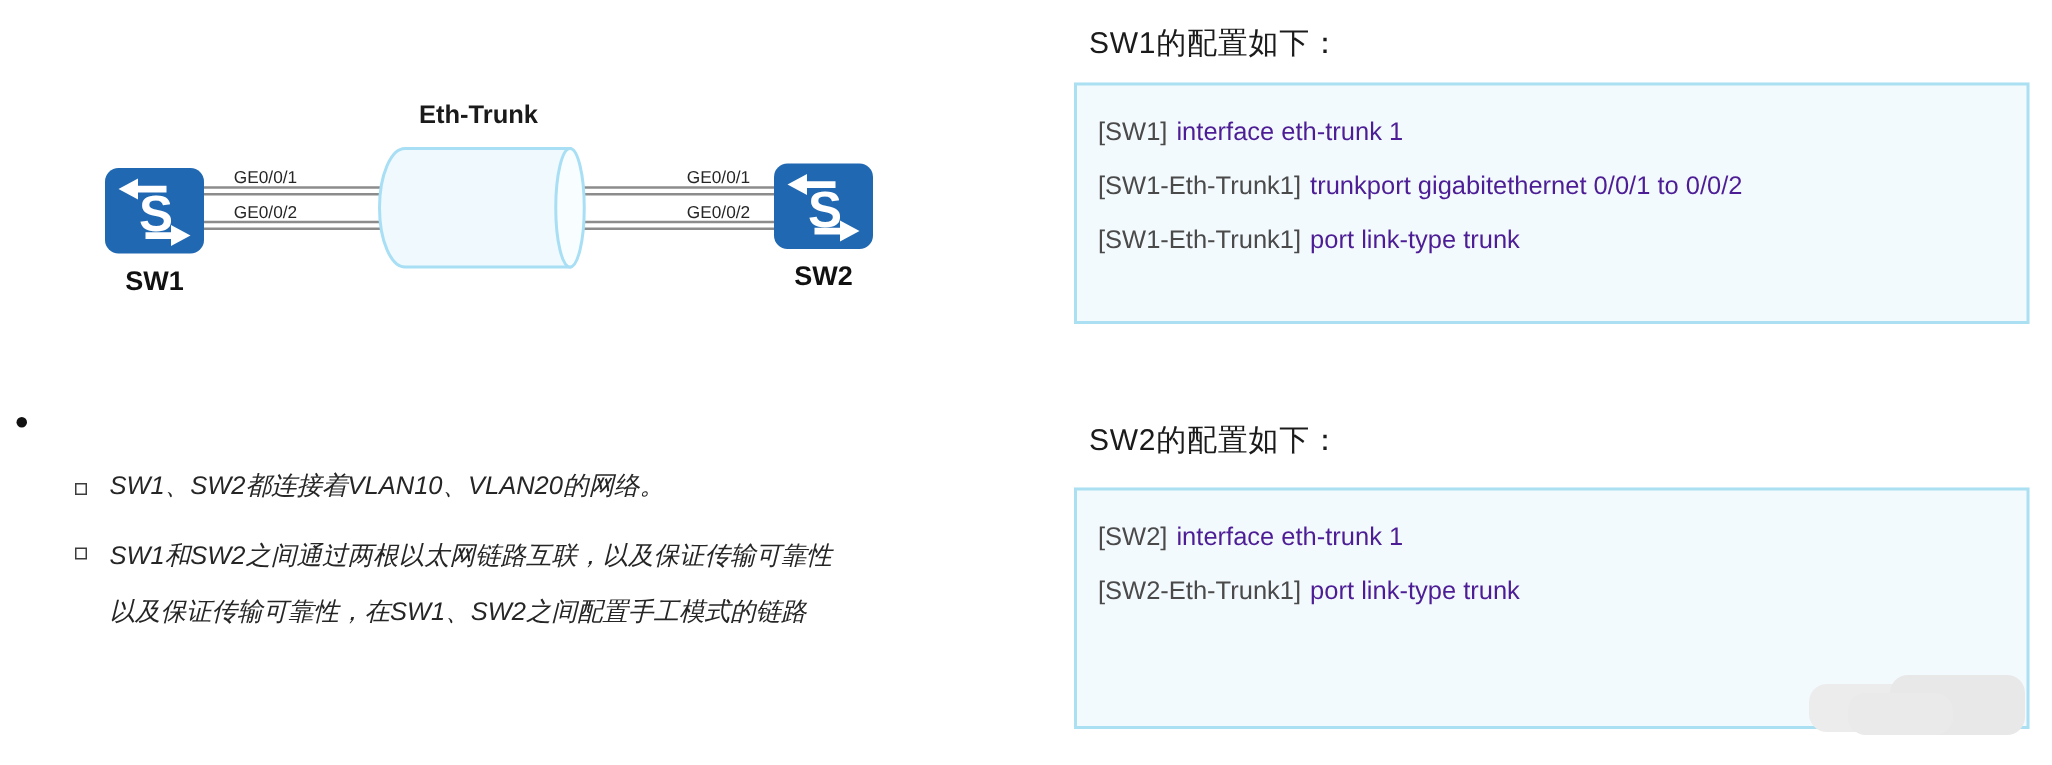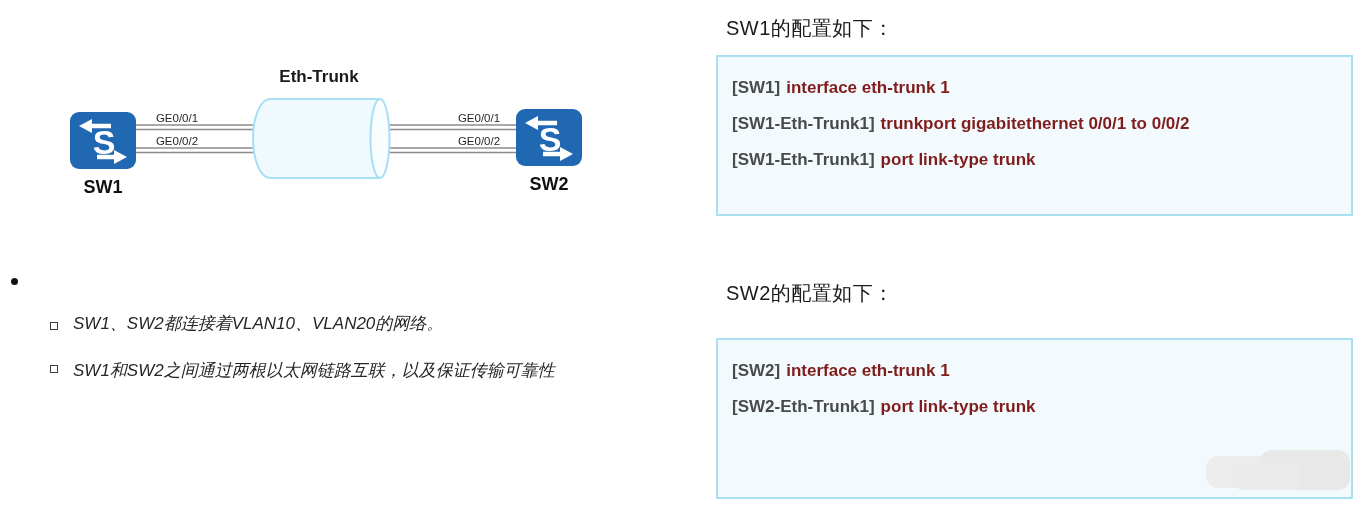--- a/index.html
+++ b/index.html
@@ -28,24 +28,24 @@
   
   .box-heading { position:absolute; left:726px; font-size:20px; color:#1b1b1b; letter-spacing:0.5px; }
   .box-heading.h1 { top:15px; }
   .box-heading.h2 { top:280px; }
   .cfg-box {
     position:absolute; left:716px; width:637px; height:161px;
     background:#F3FAFD; border:2px solid #ABDFF2; box-sizing:border-box;
     padding:13px 10px 0 14px;
   }
   .cfg-box.b1 { top:55px; }
-  .cfg-box.b2 { top:325px;margin-top:13px; }
+  .cfg-box.b2 { top:325px; }
   .cfg-line { height:36px; line-height:36px; font-size:17px; white-space:nowrap; }
-  .cfg-prompt { color:#4a4a4a; font-weight:700; }
-  .cfg-cmd { color:#7f1d1d; font-weight:700; margin-left:6px; }
+  .cfg-prompt { color:#4a4a4a; font-weight:400; }
+  .cfg-cmd { color:#4c1d95; font-weight:400; margin-left:6px; }
   
   .smudge { position:absolute; border-radius:12px; }
   .smudge.s1 { left:1206px; top:456px; width:74px; height:32px; background:#ececec; }
   .smudge.s2 { left:1260px; top:450px; width:90px; height:40px; background:#e8e8e8; }
   .smudge.s3 { left:1232px; top:462px; width:70px; height:28px; background:#eaeaea; }
   
   .svg-label { font-family:"Liberation Sans","DejaVu Sans",sans-serif; }
 </style>
 </head>
 <body>
@@ -111,20 +111,21 @@
   </svg>
 
   <span class="bullet-dot"></span>
 
   <span class="sub-marker m1"></span>
   <div class="sub-text t1">SW1、SW2都连接着VLAN10、VLAN20的网络。</div>
 
   <span class="sub-marker m2"></span>
   <div class="sub-text t2">
     <div>SW1和SW2之间通过两根以太网链路互联，以及保证传输可靠性</div>
+    <div>以及保证传输可靠性，在SW1、SW2之间配置手工模式的链路</div>
   </div>
 
   <div class="box-heading h1">SW1的配置如下：</div>
 
   <div class="cfg-box b1">
     <div class="cfg-line">
       <span class="cfg-prompt">[SW1]</span><span class="cfg-cmd">interface eth-trunk 1</span>
     </div>
     <div class="cfg-line">
       <span class="cfg-prompt">[SW1-Eth-Trunk1]</span><span class="cfg-cmd">trunkport gigabitethernet 0/0/1 to 0/0/2</span>

